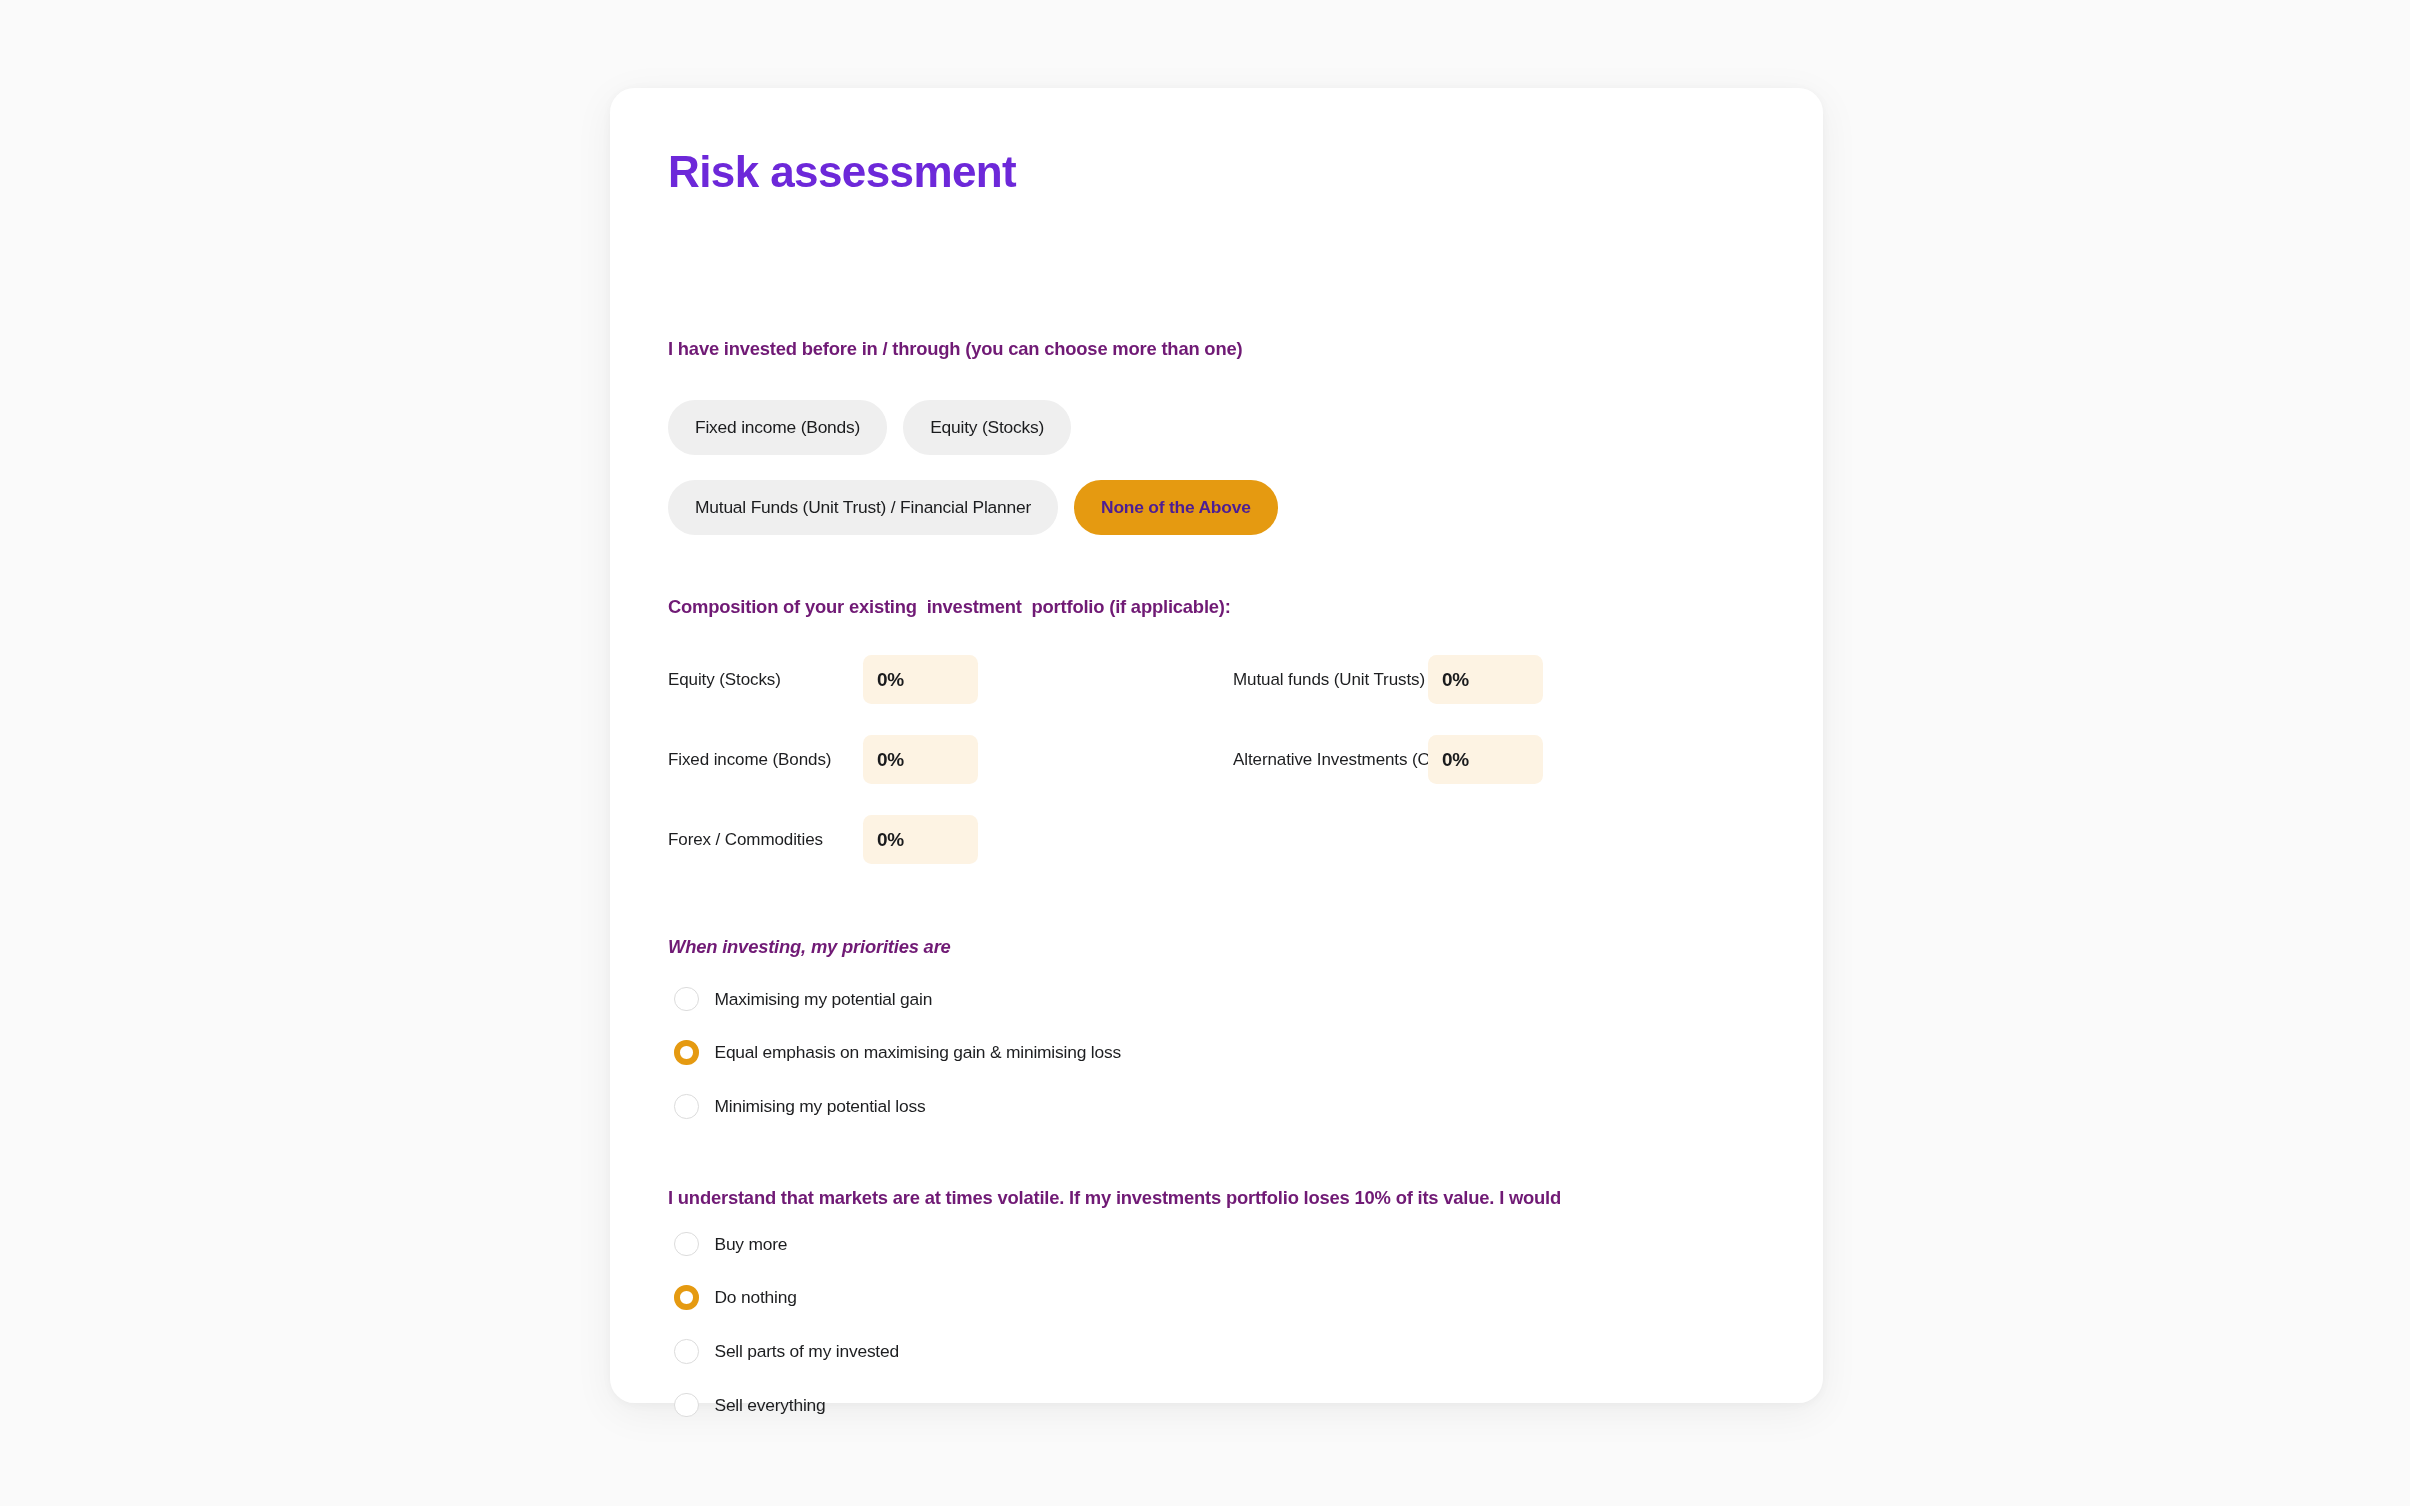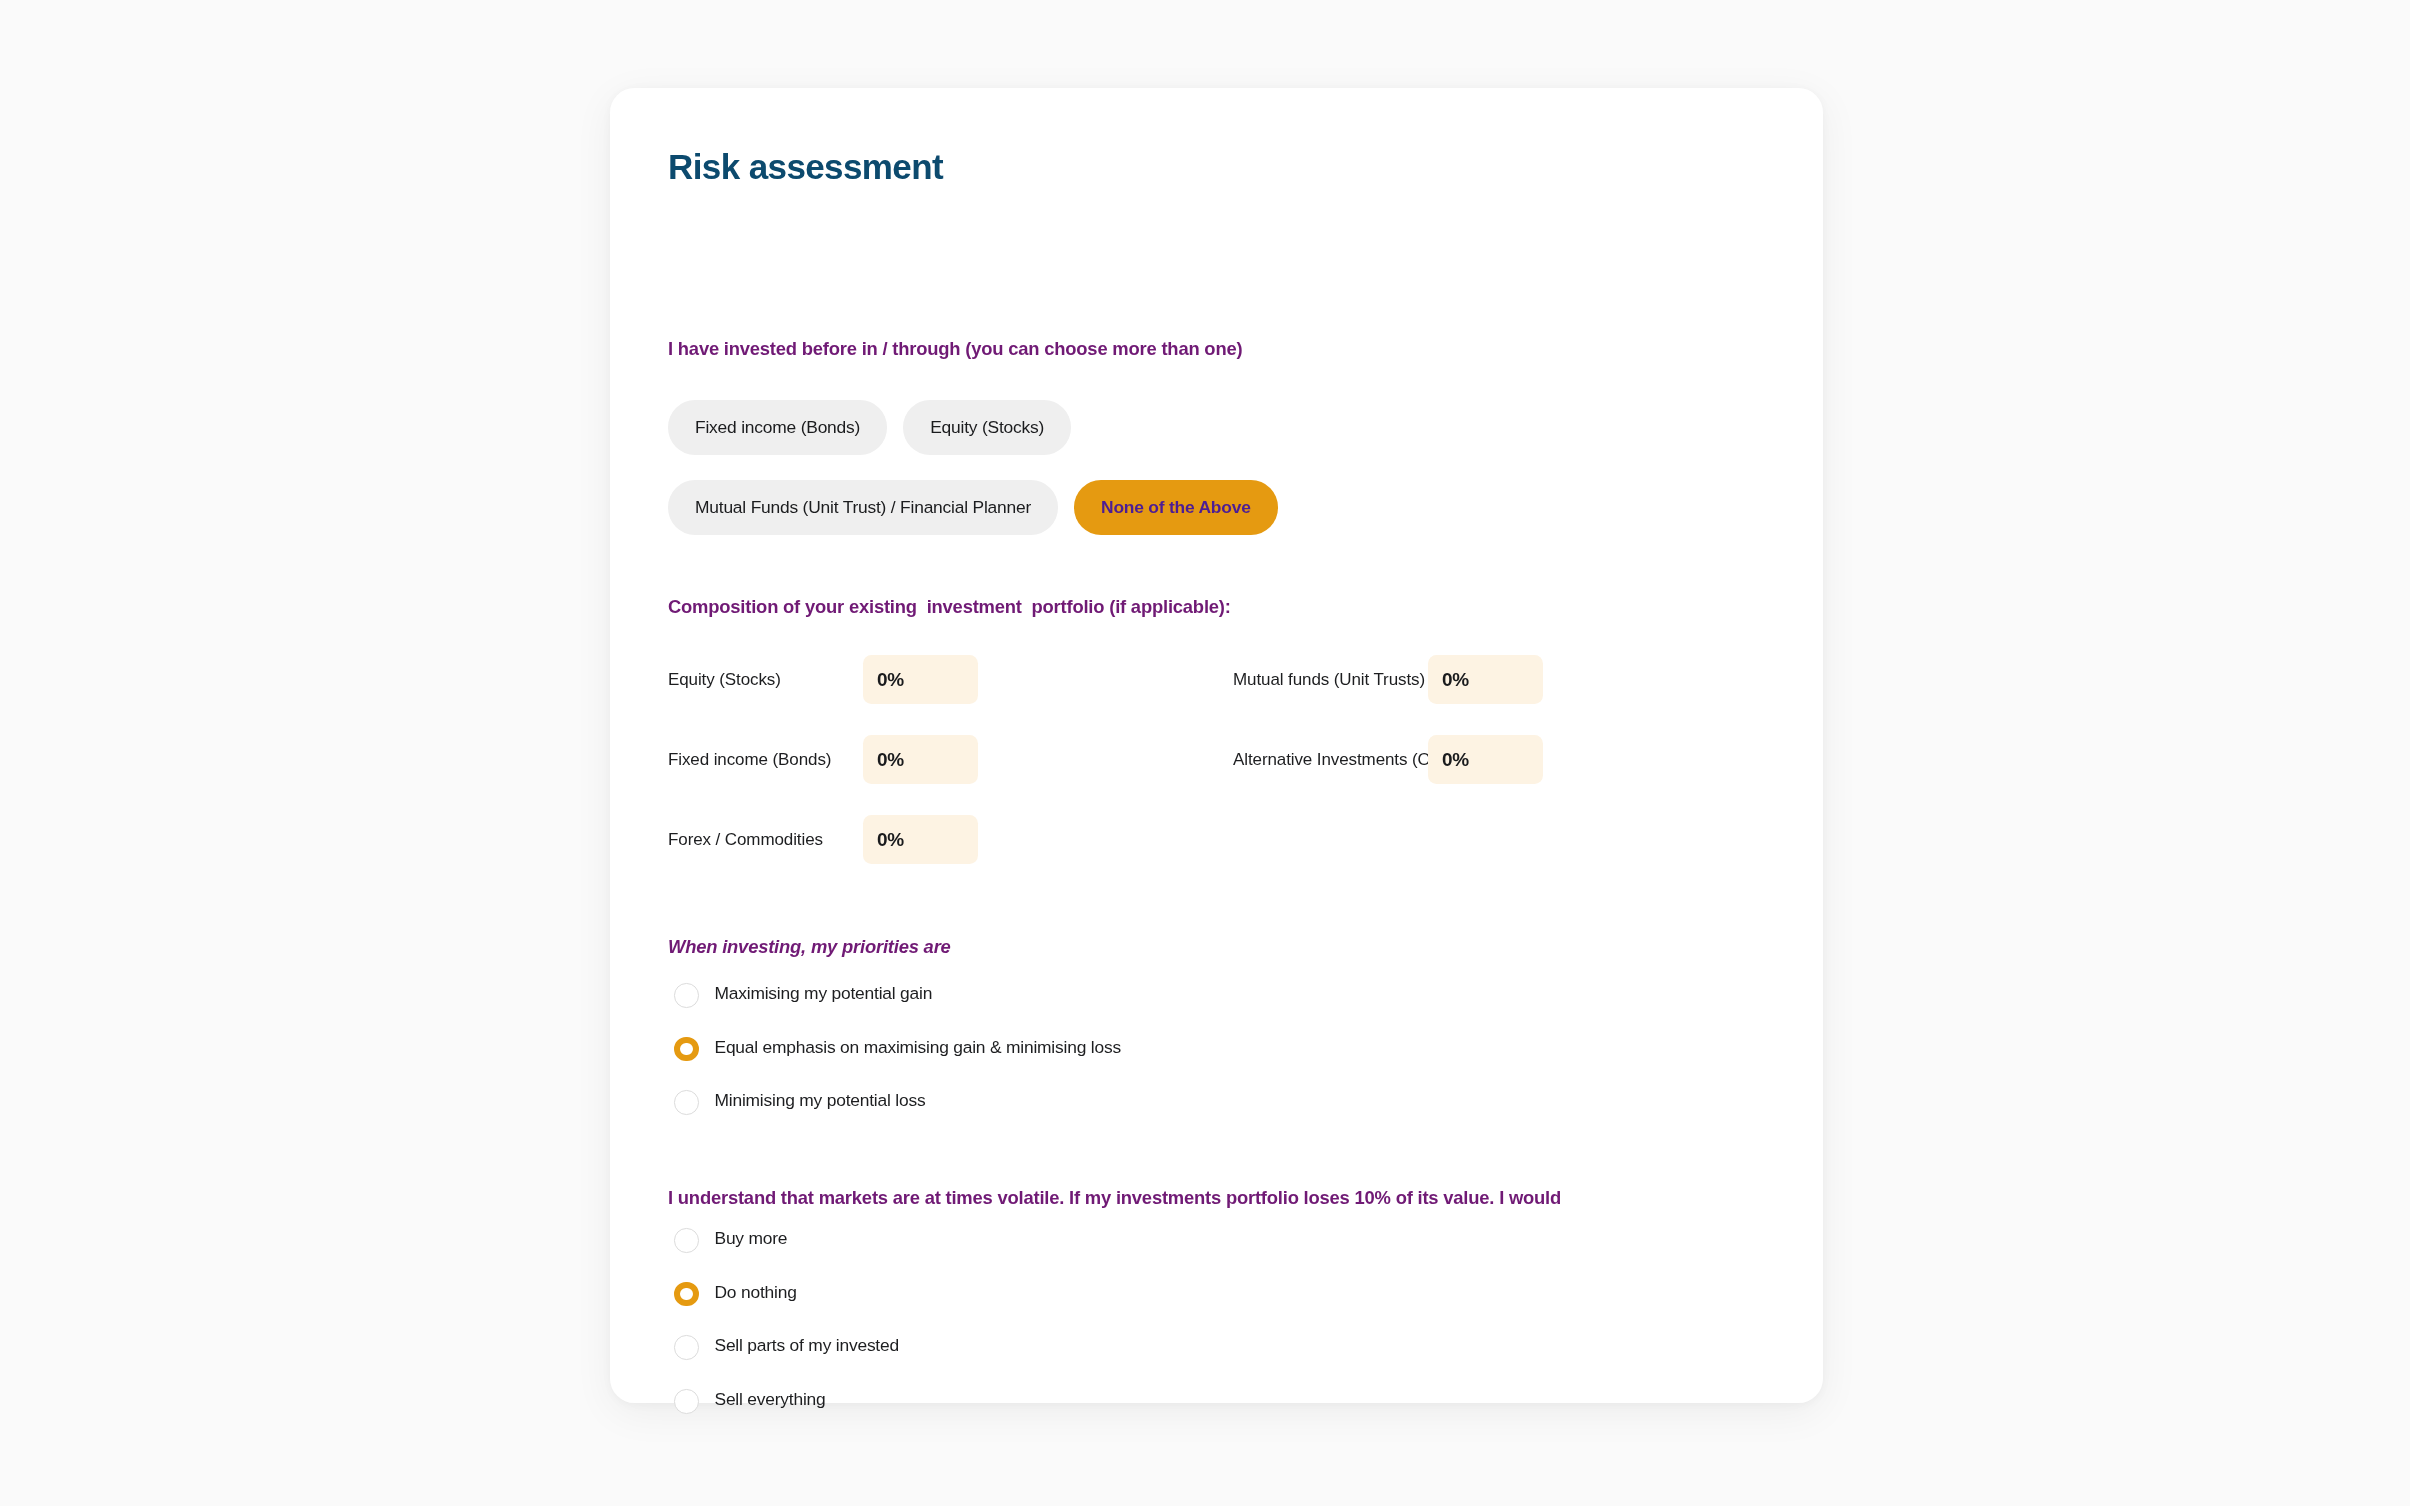--- a/index.html
+++ b/index.html
@@ -29,23 +29,23 @@
     background: #ffffff;
     border-radius: 24.5px;
     box-shadow: 0 9.4px 41px rgba(0,0,0,0.055), 0 1.9px 9.4px rgba(0,0,0,0.035);
   }
 
   
   .page-title {
     position: absolute;
     left: 58px;
     top: 59px;
-    font-size: 35px;
+    font-size: 44px;
     font-weight: 700;
-    color: #0c4a6e;
+    color: #6d28d9;
     letter-spacing: -0.6px;
   }
 
   
   .q-label {
     position: absolute;
     font-size: 18.4px;
     font-weight: 700;
     color: #701a75;
     letter-spacing: -0.2px;
@@ -141,21 +141,21 @@
   
   .radio-group {
     position: absolute;
     left: 64px;
   }
   .rg-priorities { top: 895px; }
   .rg-volatility { top: 1140px; }
 
   .radio-item {
     display: flex;
-    align-items: flex-start;
+    align-items: center;
     height: 32px;
     margin-bottom: 21.7px;
     cursor: pointer;
   }
 
   .radio-mark {
     width: 24.5px;
     height: 24.5px;
     border-radius: 50%;
     background: #ffffff;

